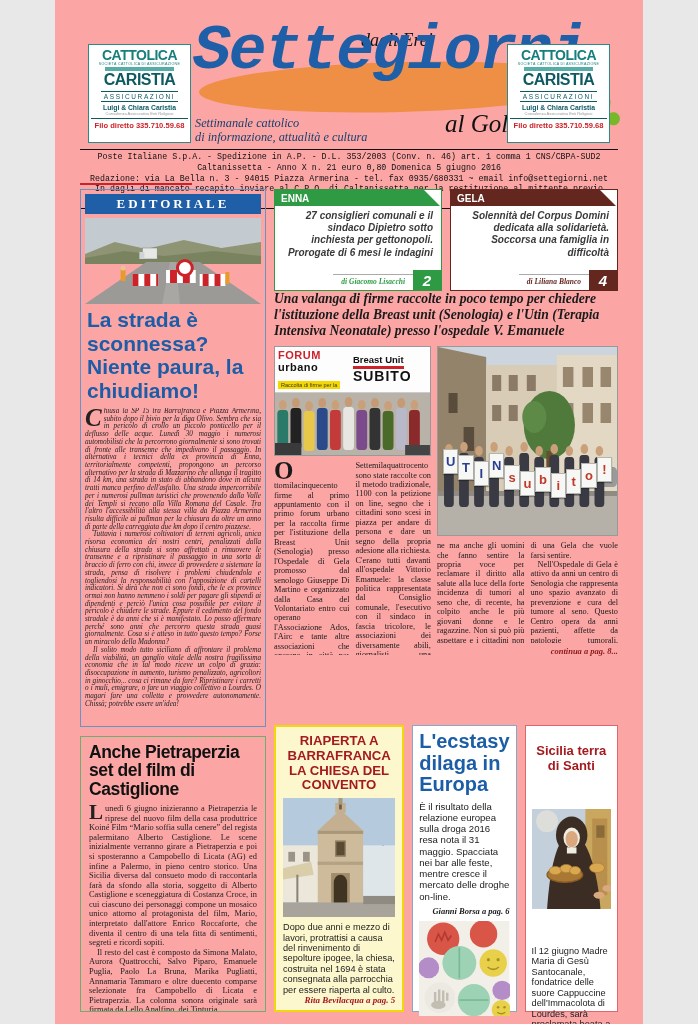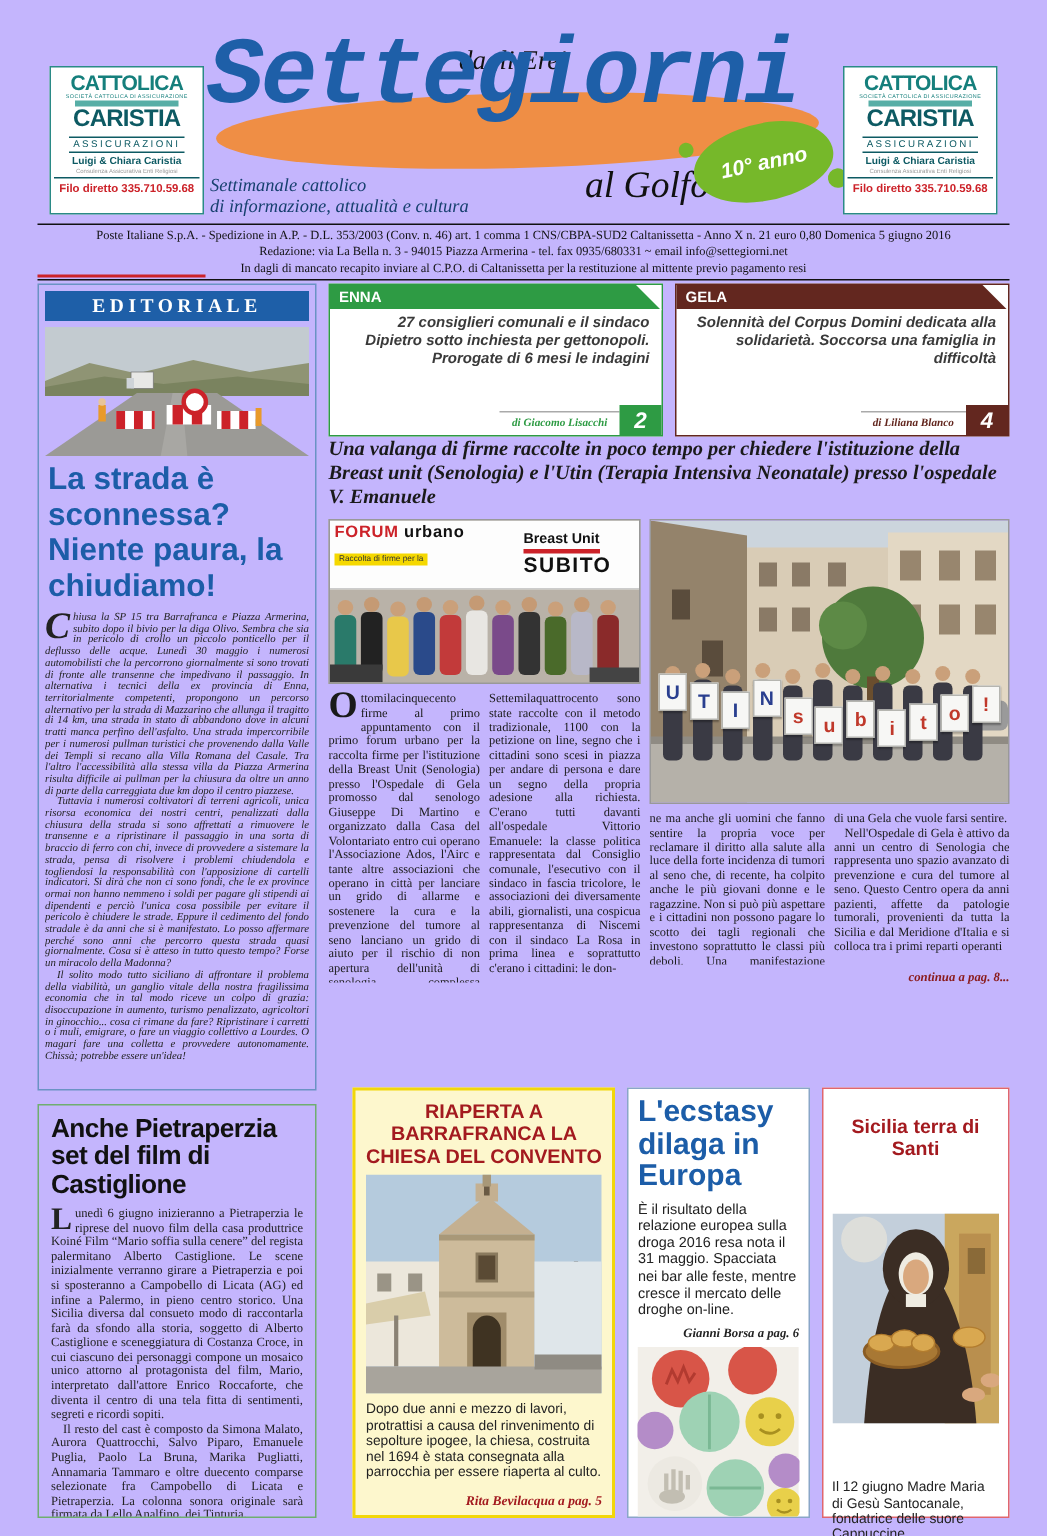--- a/index.html
+++ b/index.html
@@ -1,16 +1,16 @@
 <!DOCTYPE html>
 <html lang="it"><head>
 <meta charset="utf-8">
 <style>
   html,body{margin:0;padding:0;background:#e8e8e8;}
-  .page{width:698px;height:1024px;background:#c4b5fd;position:relative;margin:0 auto;
+  .page{width:588px;height:1024px;background:#fca5a5;position:relative;margin:0 auto;
         font-family:"Liberation Sans",sans-serif;color:#111;overflow:hidden;}
 
   
   .ad{position:absolute;top:44px;width:103px;height:99px;border:1px solid #2a8a86;
       padding:3px 2px;text-align:center;box-sizing:border-box;background:#fff;}
   .ad.left{left:33px;} .ad.right{right:33px;}
   .ad-brand{color:#157f7c;font-weight:bold;font-size:14px;letter-spacing:-0.5px;line-height:1;}
   .ad-brand-sub{color:#157f7c;font-size:3.6px;letter-spacing:.3px;}
   .ad-band{height:4px;background:#57aea6;margin:1px 14px;}
   .ad-name{color:#0d5a63;font-weight:bold;font-size:16px;letter-spacing:-0.5px;line-height:1.05;}
@@ -32,21 +32,21 @@
   .mh-splash{position:absolute;right:2px;top:52px;width:94px;height:52px;background:#76b82a;
              border-radius:58% 42% 55% 45%/55% 48% 52% 45%;transform:rotate(-8deg);
              display:flex;align-items:center;justify-content:center;}
   .mh-splash::before{content:'';position:absolute;left:-8px;top:6px;width:10px;height:10px;border-radius:50%;background:#76b82a;}
   .mh-splash::after{content:'';position:absolute;right:-7px;bottom:2px;width:13px;height:13px;border-radius:50%;background:#76b82a;}
   .mh-splash span{color:#fff;font-weight:bold;font-style:italic;font-size:14px;transform:rotate(-4deg);}
   .mh-tagline{position:absolute;left:2px;top:86px;color:#17406f;font-family:"Liberation Serif",serif;
               font-style:italic;font-size:12.3px;line-height:1.15;}
 
   .pubinfo{position:absolute;left:25px;right:25px;top:149px;border-top:1px solid #111;
-           border-bottom:1px solid #111;text-align:center;font-family:Liberation Serif, serif;
+           border-bottom:1px solid #111;text-align:center;font-family:Liberation Mono, monospace;
            font-size:8.3px;line-height:1.3;padding:2px 0;color:#111;}
   .red-rule{position:absolute;left:25px;top:183px;width:112px;height:2px;background:#cc2229;}
 
   
   .content{position:absolute;left:25px;right:25px;top:189px;bottom:12px;display:flex;gap:8px;}
   .leftcol{width:186px;display:flex;flex-direction:column;gap:9px;}
   .rightcol{flex:1;display:flex;flex-direction:column;min-width:0;}
 
   
   .editorial{border:1px solid #6a93c4;padding:4px;height:538px;box-sizing:border-box;overflow:hidden;}
@@ -111,21 +111,21 @@
   .cols{display:flex;gap:6px;margin-top:5px;}
   .coltext{flex:1;font-family:"Liberation Serif",serif;font-size:8.3px;line-height:1.14;text-align:justify;
            overflow:hidden;color:#1a1a1a;}
   .pair-l .coltext{height:194px;}
   .pair-r .coltext{height:102px;}
   .coltext p{margin:0;} .coltext p+p{text-indent:7px;}
   .continua{text-align:right;font-family:"Liberation Serif",serif;font-weight:bold;font-style:italic;
             font-size:8.5px;color:#8a1a1a;margin-top:3px;}
 
   
-  .bottom-row{display:flex;gap:8px;margin-top:auto;height:287px;margin-left:16px;}
+  .bottom-row{display:flex;gap:8px;margin-top:auto;height:287px;}
   .box-church{width:182px;background:#fdf7cd;border:2px solid #f2d70a;padding:5px 7px;box-sizing:border-box;
               display:flex;flex-direction:column;}
   .church-title{color:#a31a1f;font-weight:bold;font-size:13.2px;line-height:1.12;text-align:center;margin:2px 0 5px;}
   .church-photo{height:146px;}
   .church-photo svg{width:100%;height:100%;display:block;}
   .church-cap{font-size:9.2px;line-height:1.13;margin-top:5px;color:#222;}
   .box-byline{text-align:right;font-family:"Liberation Serif",serif;font-style:italic;font-weight:bold;
               font-size:9px;color:#a31a1f;margin-top:auto;}
   .box-drugs{width:126px;border:1px solid #8aa6c8;padding:5px 6px;box-sizing:border-box;display:flex;flex-direction:column;background:#fff;}
   .drugs-title{color:#1c5da8;font-weight:bold;font-size:20px;line-height:1.08;margin-bottom:5px;}

